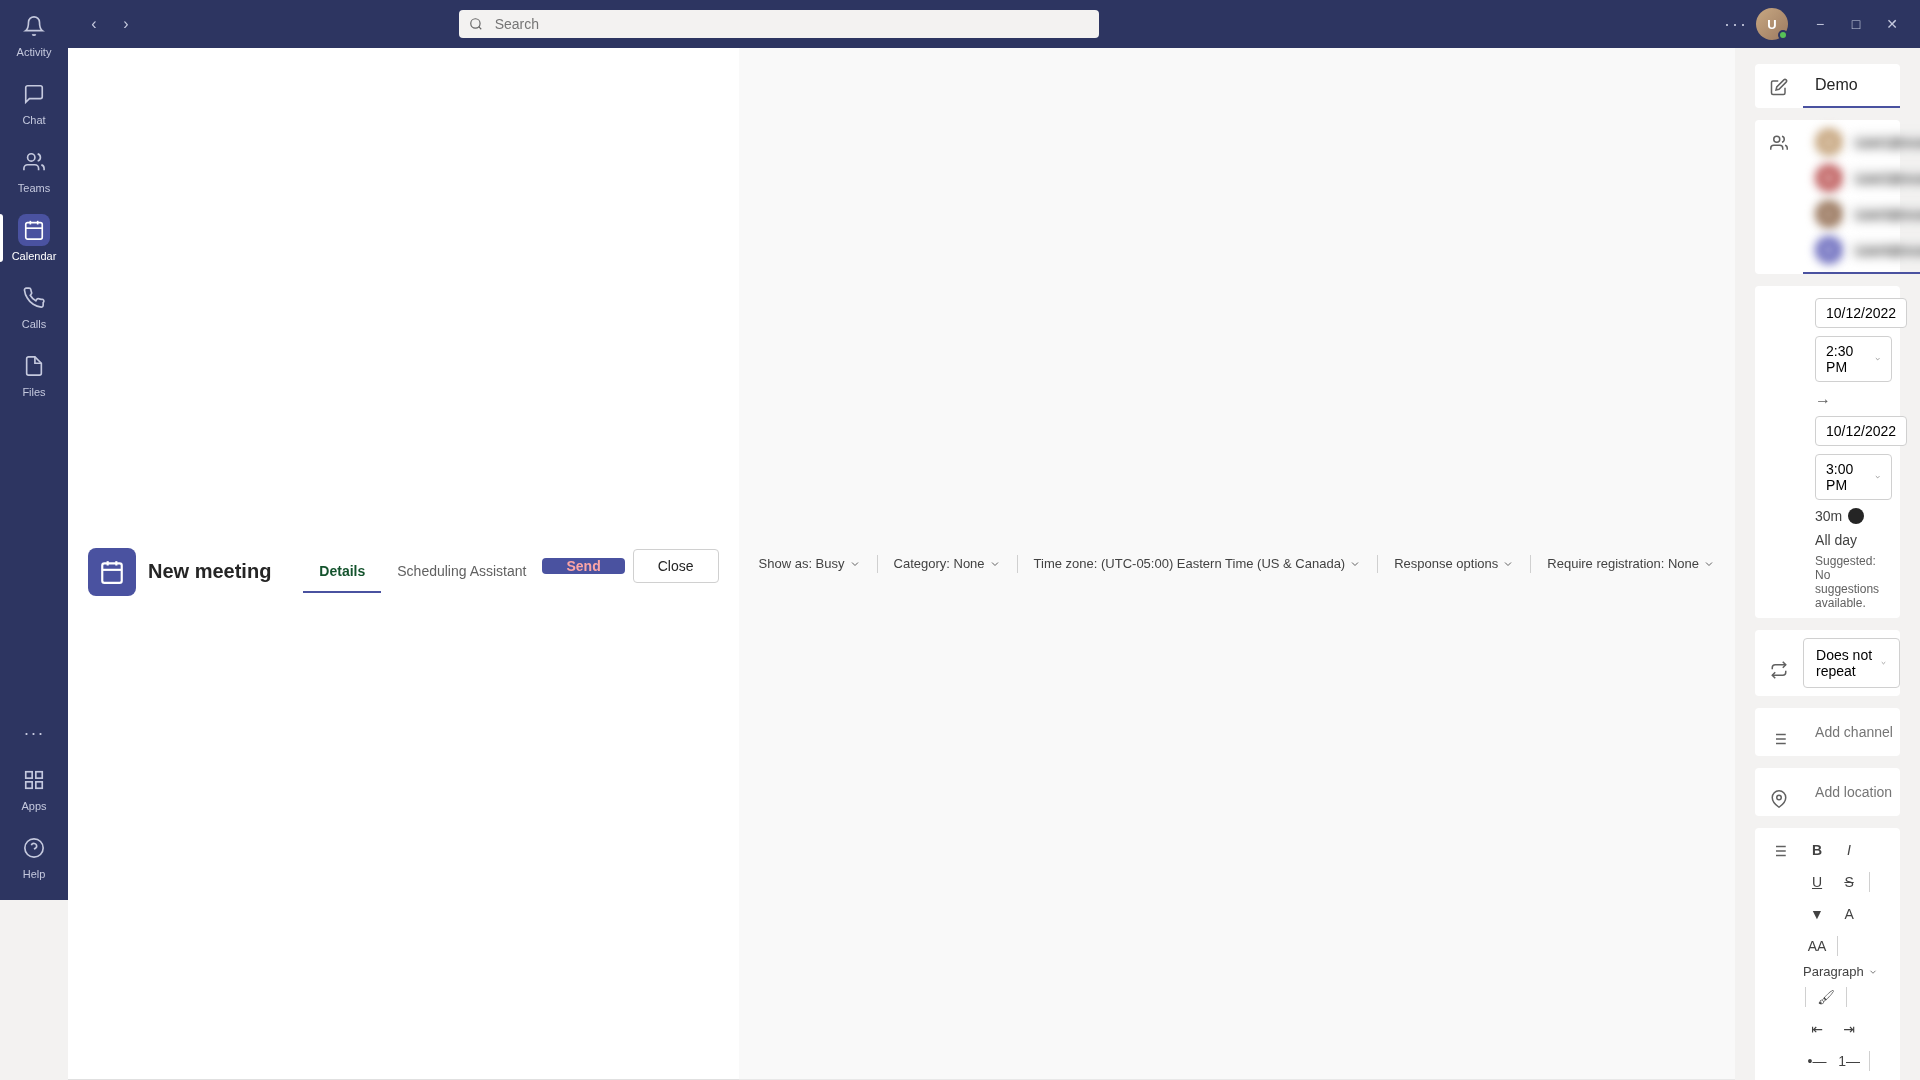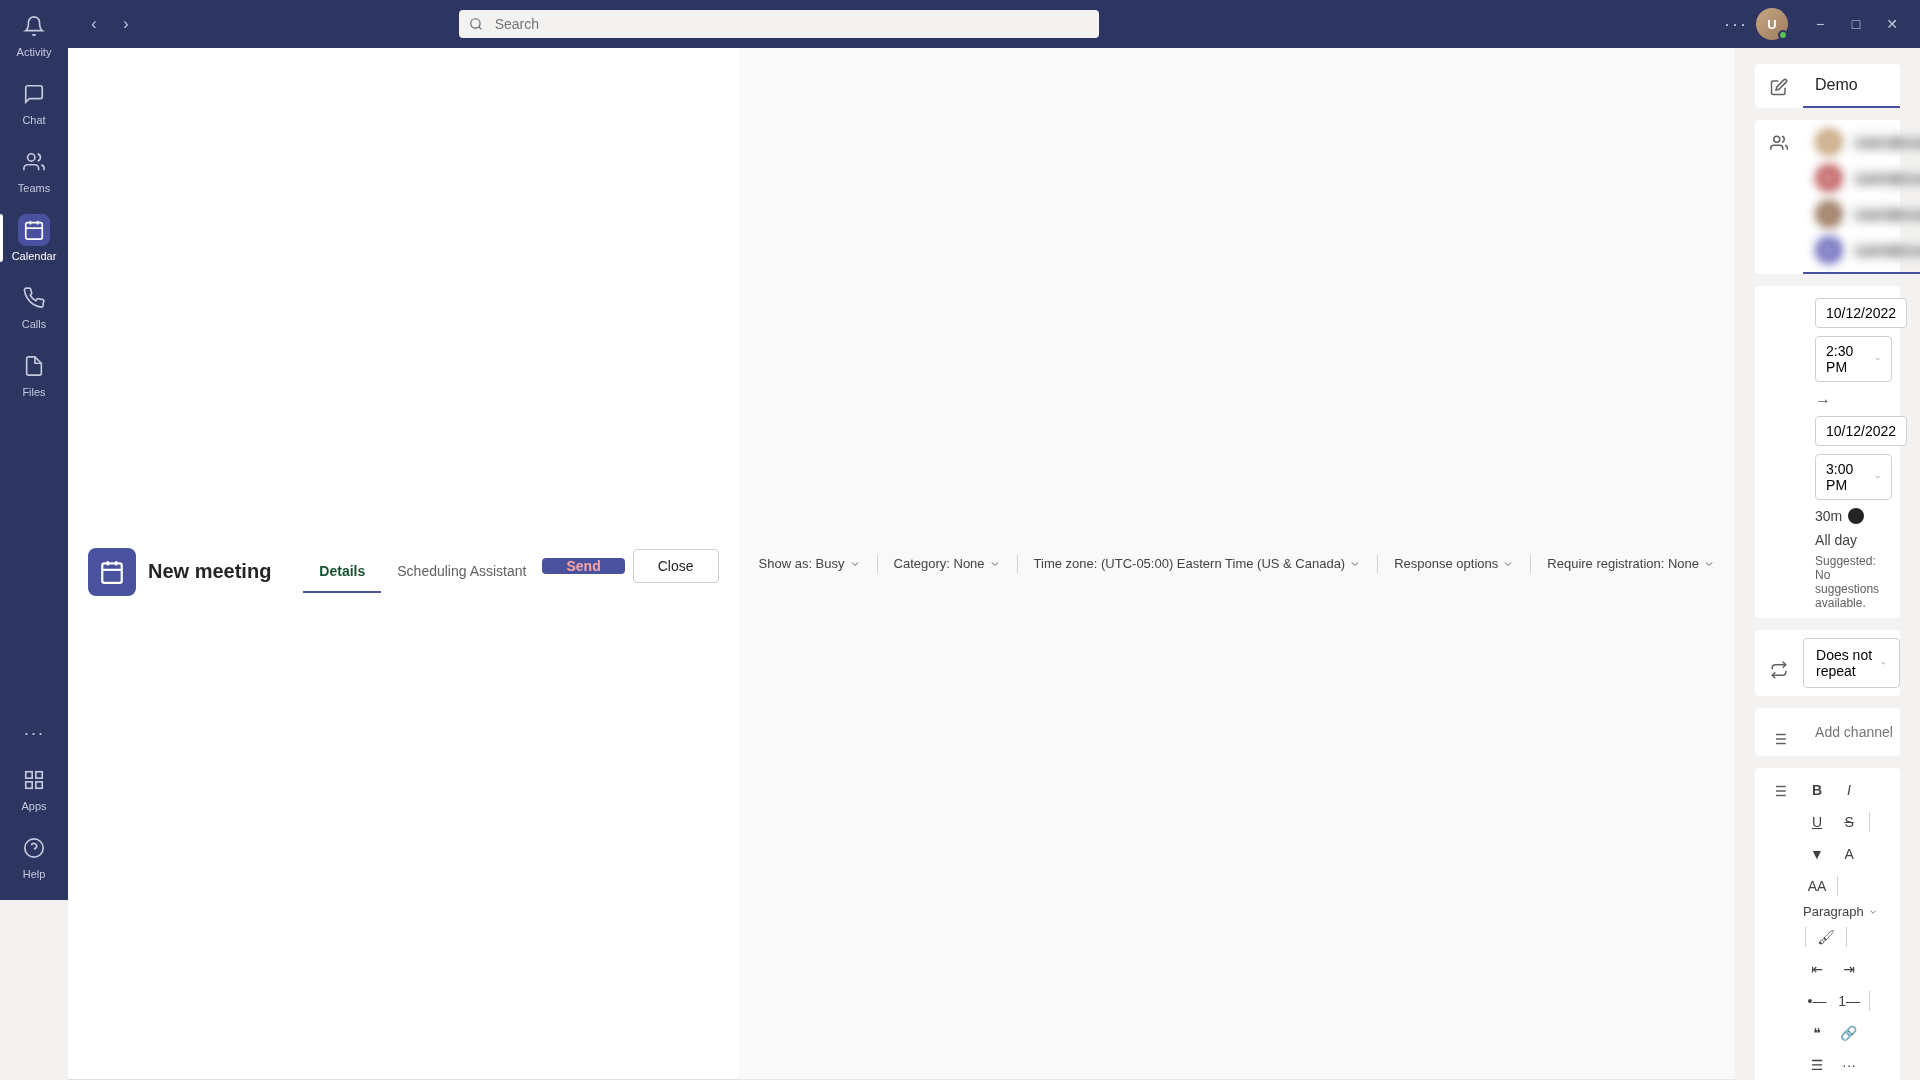--- a/index.html
+++ b/index.html
@@ -816,20 +816,29 @@
               <line x1="8" y1="12" x2="21" y2="12"></line>
               <line x1="8" y1="18" x2="21" y2="18"></line>
               <line x1="3" y1="6" x2="3.01" y2="6"></line>
               <line x1="3" y1="12" x2="3.01" y2="12"></line>
               <line x1="3" y1="18" x2="3.01" y2="18"></line>
             </svg>
           </div>
           <input class="simple-row-input" type="text" placeholder="Add channel" style="">
         </div>
 
+        <div class="simple-row">
+          <div class="form-icon">
+            <svg width="18" height="18" viewBox="0 0 24 24" fill="none" stroke="#616161" stroke-width="2">
+              <path d="M21 10c0 7-9 13-9 13s-9-6-9-13a9 9 0 0 1 18 0z"></path>
+              <circle cx="12" cy="10" r="3"></circle>
+            </svg>
+          </div>
+          <input class="simple-row-input" type="text" placeholder="Add location" style="">
+        </div>
 
         <div class="editor-row">
           <div style="display:flex; align-items:flex-start;">
             <div class="form-icon" style="padding-top:14px;">
               <svg width="18" height="18" viewBox="0 0 24 24" fill="none" stroke="#616161" stroke-width="2">
                 <line x1="8" y1="6" x2="21" y2="6"></line>
                 <line x1="8" y1="12" x2="21" y2="12"></line>
                 <line x1="8" y1="18" x2="21" y2="18"></line>
                 <line x1="3" y1="6" x2="3.01" y2="6"></line>
                 <line x1="3" y1="12" x2="3.01" y2="12"></line>

